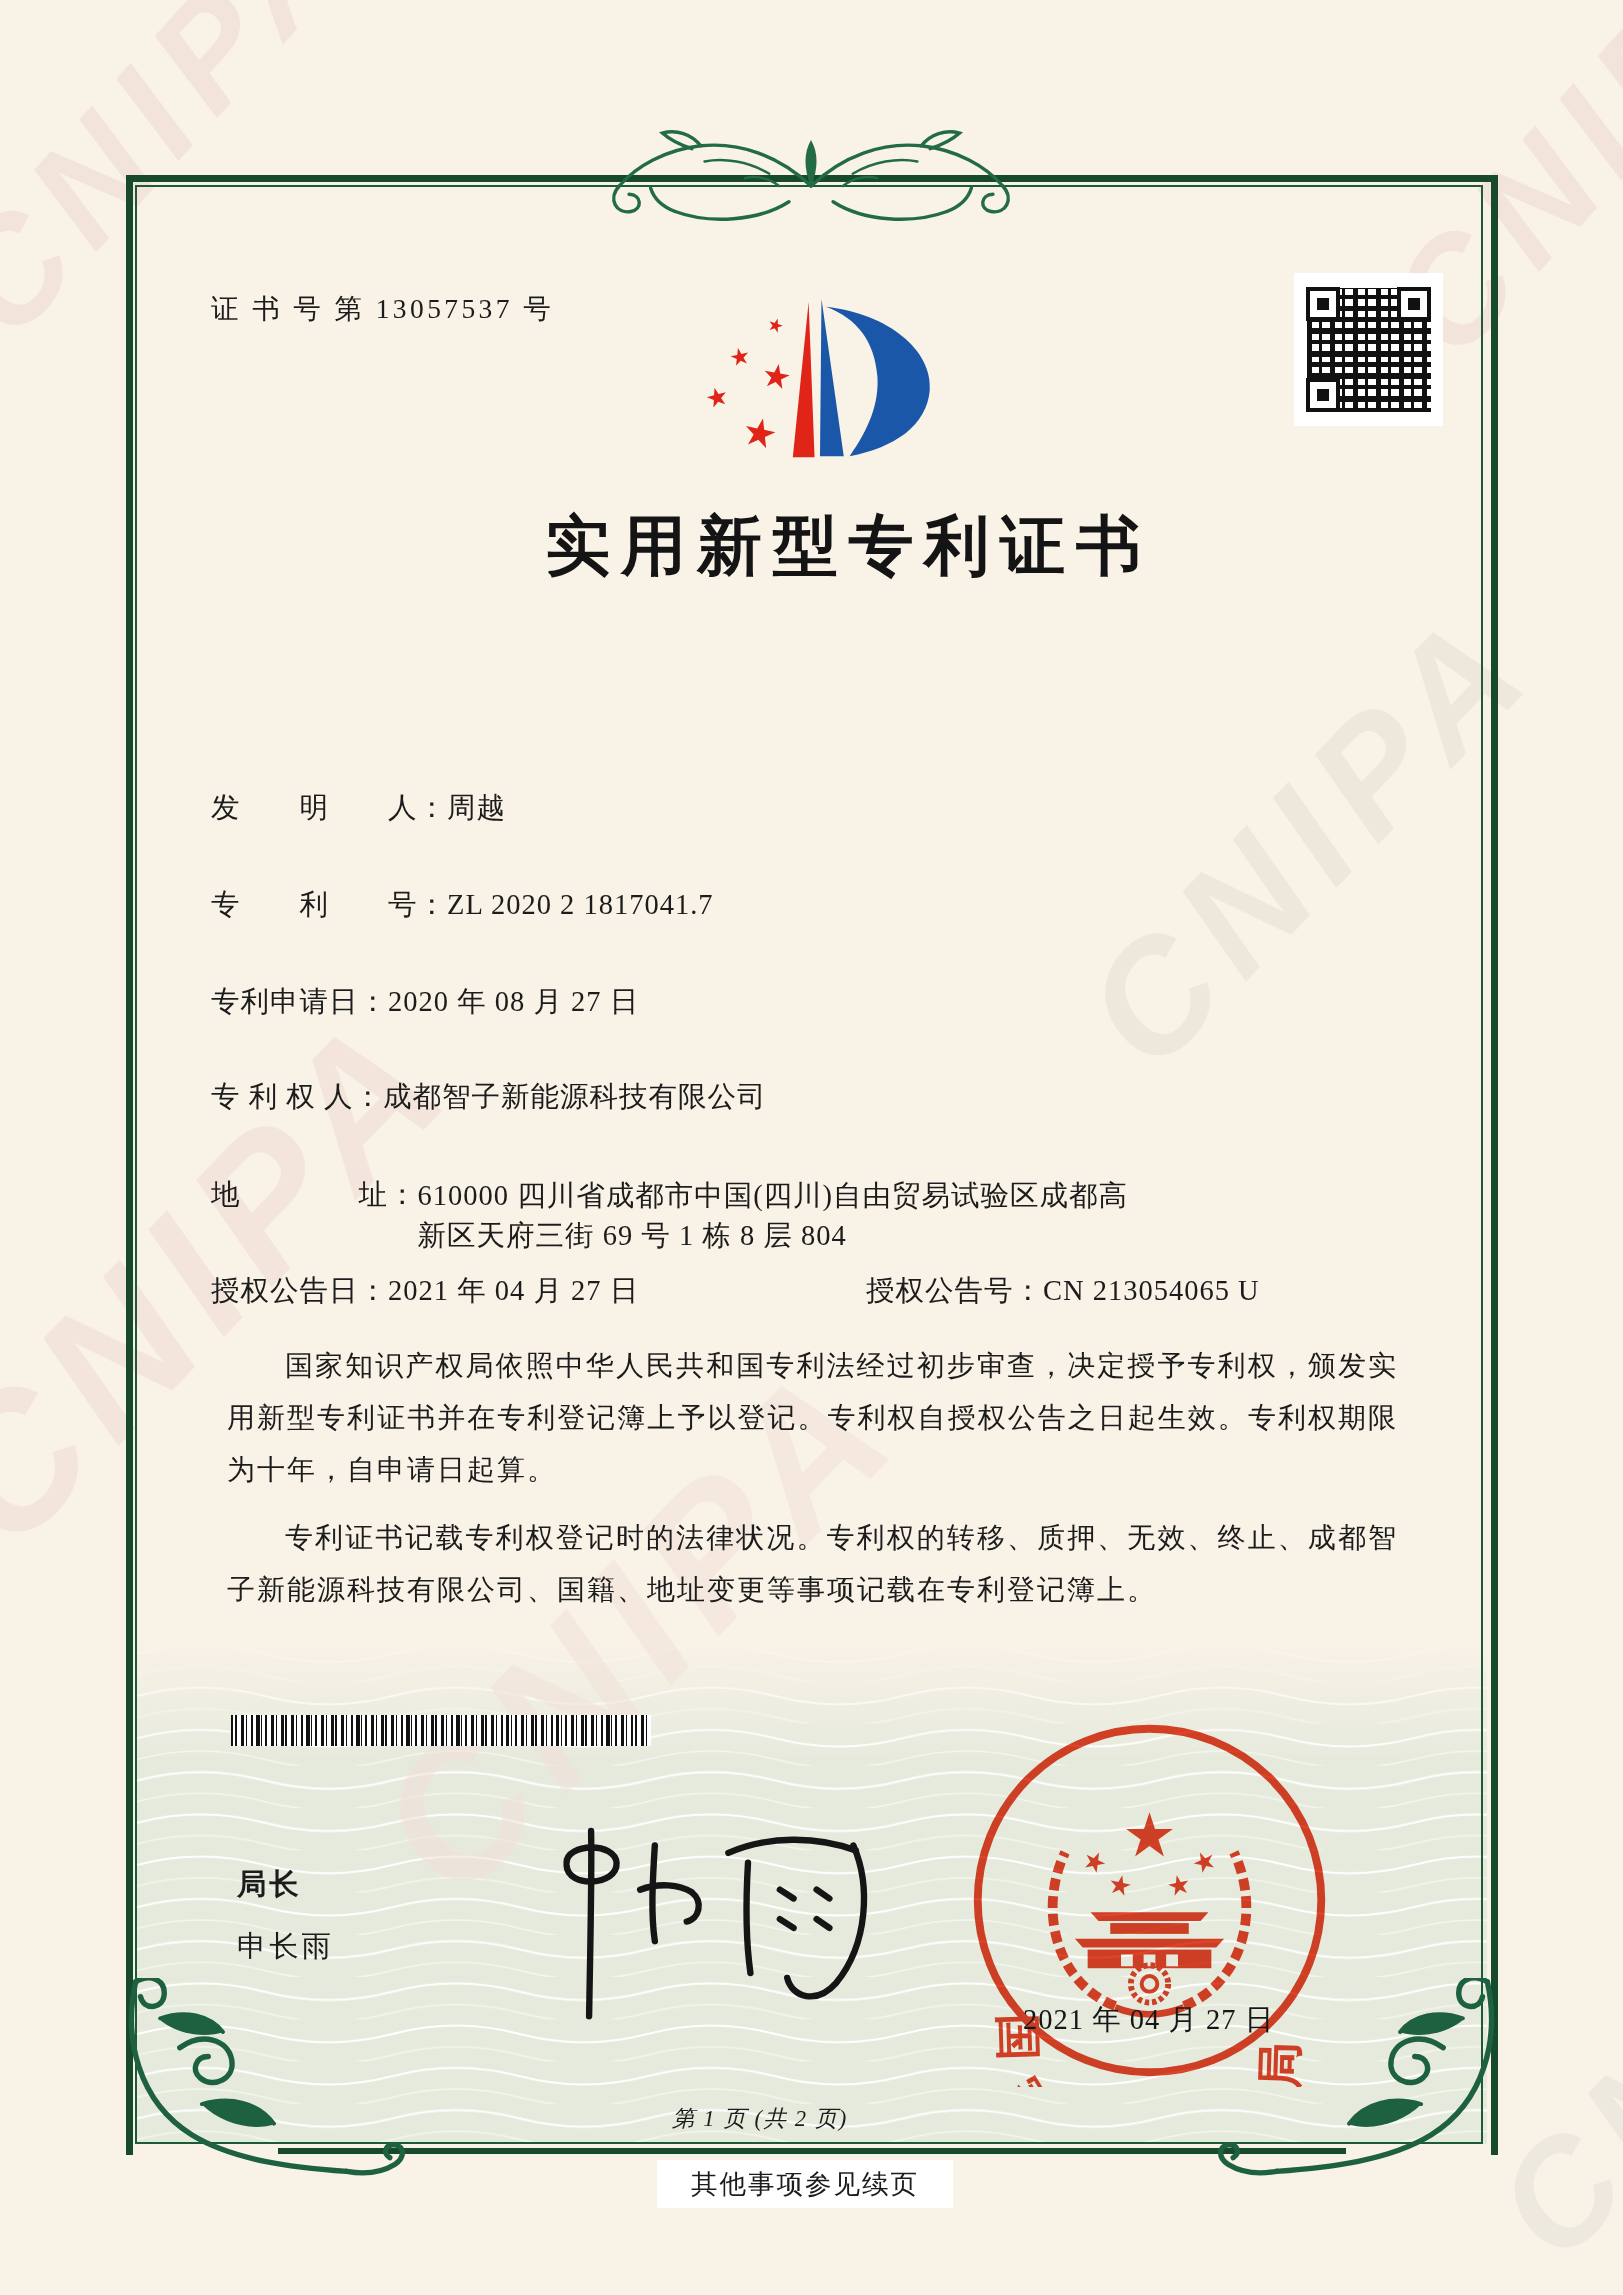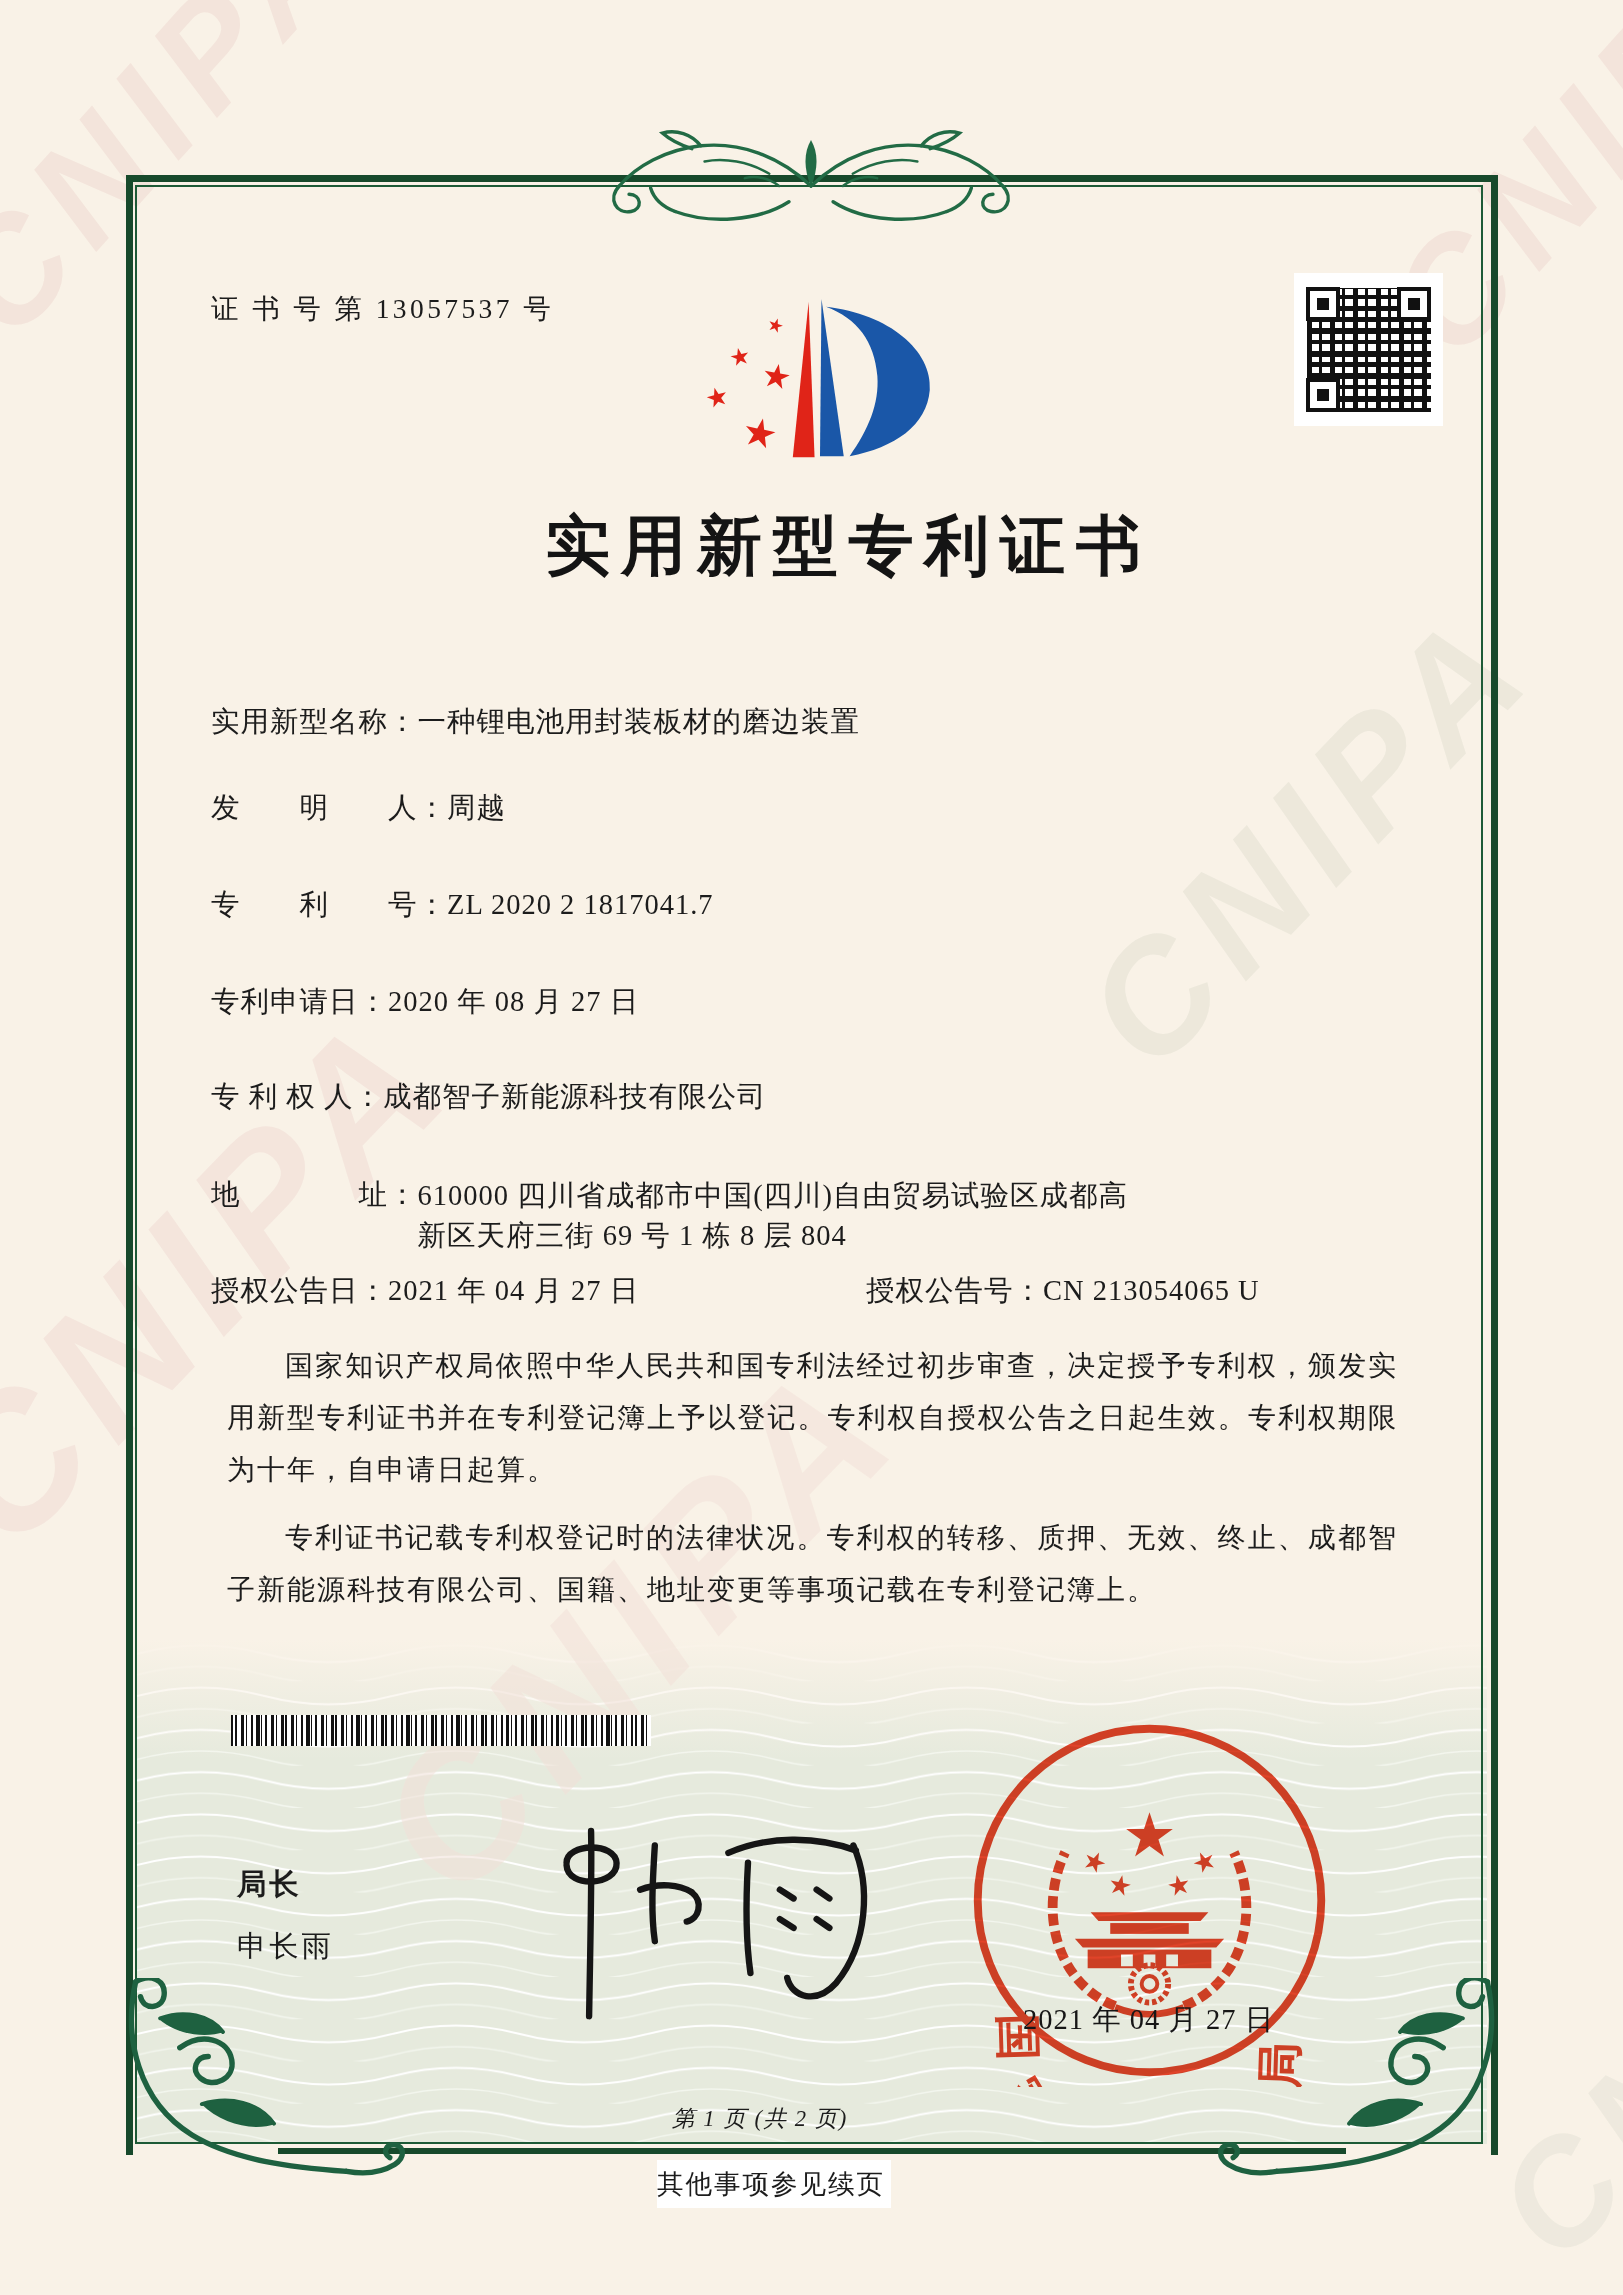--- a/index.html
+++ b/index.html
@@ -65,22 +65,22 @@
   .officer-title{position:absolute; left:237px; top:1865px; font-size:29.4px; font-weight:bold; letter-spacing:2.9px; z-index:6;}
   .officer-name{position:absolute; left:237px; top:1927px; font-size:29.4px; font-weight:normal; letter-spacing:2.9px; z-index:6;}
   .sig{position:absolute; left:493px; top:1816px; width:407px; height:216px; z-index:6;}
   
   .seal{position:absolute; left:963px; top:1714px; width:373px; height:373px; z-index:7;
     mix-blend-mode:multiply; opacity:.95;}
   .seal-date{position:absolute; left:1023px; top:2001px; font-size:28.5px; letter-spacing:1px;
     color:#161616; z-index:8;}
   
   .page-info{position:absolute; left:672px; top:2103px; font-size:22.6px; letter-spacing:1.5px; z-index:6;font-style:italic;}
-  .cont-box{position:absolute; left:657px; top:2160px; width:234px; height:48px; background:#fff;
-    z-index:6; }
+  .cont-box{position:absolute; left:657px; top:2160px; width:296px; height:48px; background:#fff;
+    z-index:6; text-align:center;}
   .cont-box span{display:inline-block; font-size:26.5px; letter-spacing:2px; line-height:48px;}
 </style>
 </head>
 <body>
 
 <div class="page">
 
   <svg width="0" height="0" style="position:absolute" aria-hidden="true">
     <defs>
       <path id="star5" d="M0,-50 L11.2,-15.45 L47.55,-15.45 L18.16,5.9 L29.39,40.45 L0,19.1 L-29.39,40.45 L-18.16,5.9 L-47.55,-15.45 L-11.2,-15.45 Z"></path>
@@ -168,23 +168,20 @@
 
   <div class="qr">
     <div class="qr-noise"></div>
     <div class="fp fp1"></div>
     <div class="fp fp2"></div>
     <div class="fp fp3"></div>
   </div>
 
   <h1 class="title">实用新型专利证书</h1>
 
-  <div class="row" style="top:703px">
-    <span class="lbl">实用新型名称：</span><span class="val">一种锂电池用封装板材的磨边装置</span>
-  </div>
   <div class="row" style="top:789px">
     <span class="lbl">发　　明　　人：</span><span class="val">周越</span>
   </div>
   <div class="row" style="top:886px">
     <span class="lbl">专　　利　　号：</span><span class="val">ZL 2020 2 1817041.7</span>
   </div>
   <div class="row" style="top:983px">
     <span class="lbl">专利申请日：</span><span class="val">2020 年 08 月 27 日</span>
   </div>
   <div class="row" style="top:1078px">

